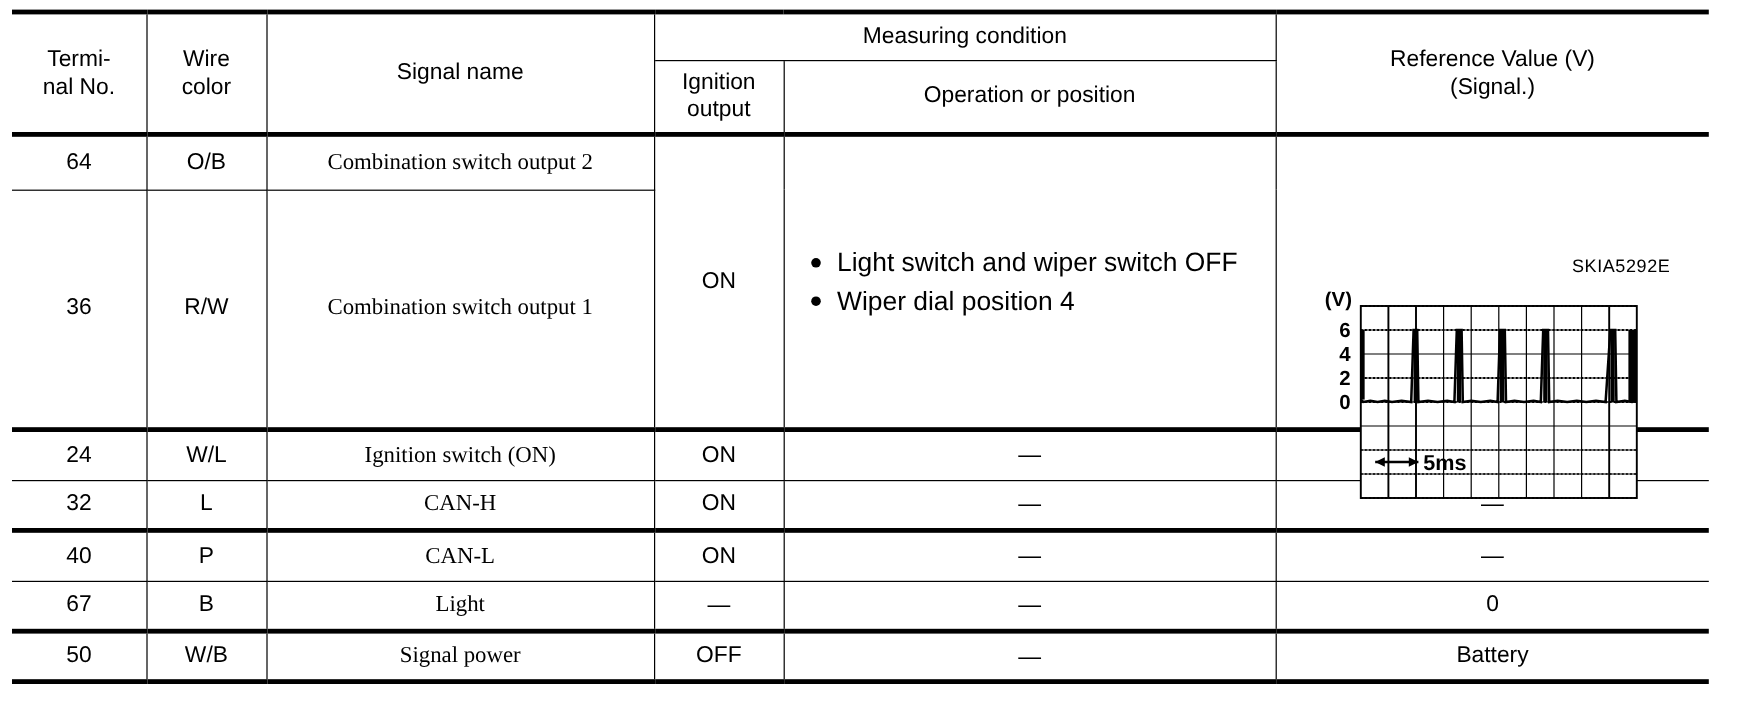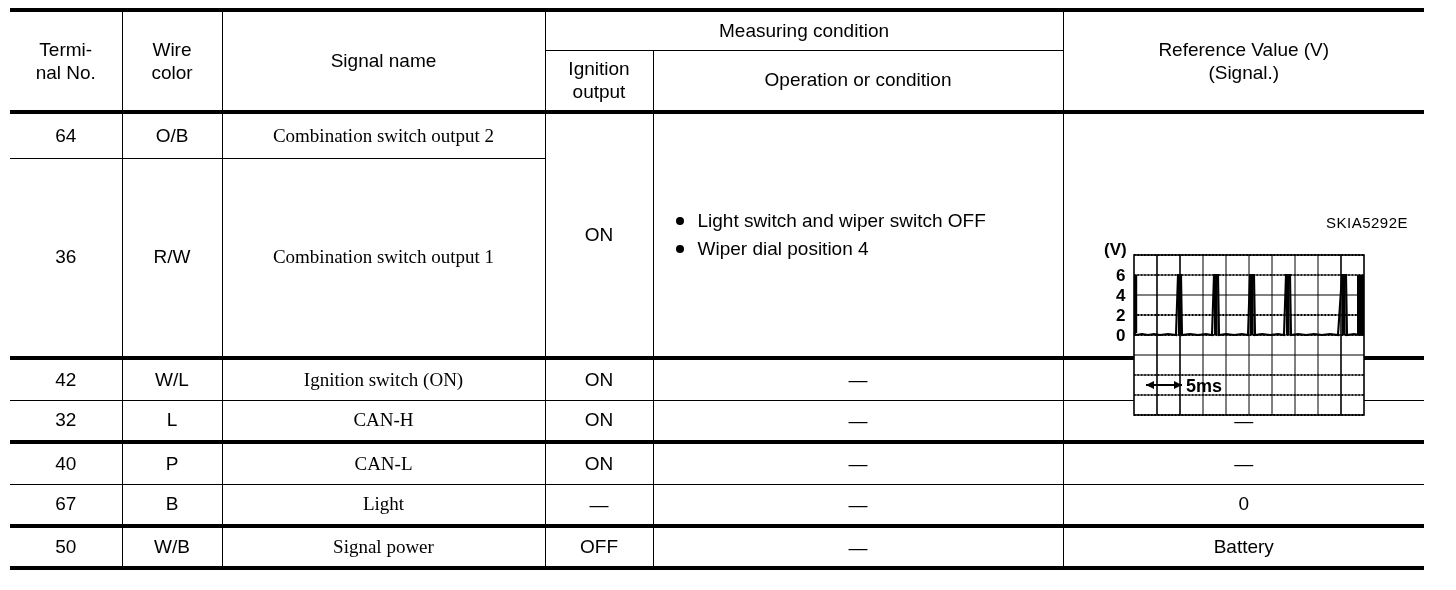--- a/index.html
+++ b/index.html
@@ -39,29 +39,29 @@
   .lh{line-height:1.22;}
 
   .r-h1{height:40px;}
   .r-h2{height:62px;}
   .r35{height:46px;}
   .r36{height:200px;}
   .rstd{height:42px;}
 
   
   ul.bullets{list-style:none;margin:0;padding:0 0 0 22px;text-align:left;}
-  ul.bullets li{position:relative;padding-left:22px;margin:6px 0;font-size:19px;white-space:nowrap;}
+  ul.bullets li{position:relative;padding-left:22px;margin:6px 0;font-size:22px;white-space:nowrap;}
   ul.bullets li .bdot{position:absolute;left:0;top:50%;width:8px;height:8px;
                       margin-top:-4px;background:#000;border-radius:50%;}
 
   
   .scope-wrap{position:relative;width:100%;height:100%;}
   .scope{position:absolute;left:38px;top:8px;width:290px;height:200px;}
   .scope svg{display:block;}
-  .scope-code{position:absolute;right:16px;bottom:4px;font-size:15px;letter-spacing:0.5px;}
+  .scope-code{position:absolute;right:32px;bottom:4px;font-size:15px;letter-spacing:0.5px;}
 
   .dash{font-size:20px;line-height:1;}
 </style>
 </head>
 <body>
 
 <div id="sheet">
 
   <table class="spec">
     <colgroup>
@@ -88,21 +88,21 @@
         <th class="tk lh" rowspan="2">
           <span>Reference Value (V)</span><br>
           <span>(Signal.)</span>
         </th>
       </tr>
       <tr class="r-h2">
         <th class="lh">
           <span>Ignition</span><br>
           <span>output</span>
         </th>
-        <th>Operation or condition</th>
+        <th>Operation or position</th>
       </tr>
     </thead>
 
     <tbody>
 
       <tr class="r35">
         <td class="tk">64</td>
         <td class="tk">O/B</td>
         <td class="tk c-left">Combination switch output 2</td>
 
@@ -196,21 +196,21 @@
         </td>
       </tr>
 
       <tr class="r36">
         <td>36</td>
         <td>R/W</td>
         <td class="c-left">Combination switch output 1</td>
       </tr>
 
       <tr class="rstd">
-        <td class="tk">42</td>
+        <td class="tk">24</td>
         <td class="tk">W/L</td>
         <td class="tk c-left">Ignition switch (ON)</td>
         <td class="tk">ON</td>
         <td class="tk dash">—</td>
         <td class="tk">Battery</td>
       </tr>
 
       <tr class="rstd">
         <td>32</td>
         <td>L</td>

